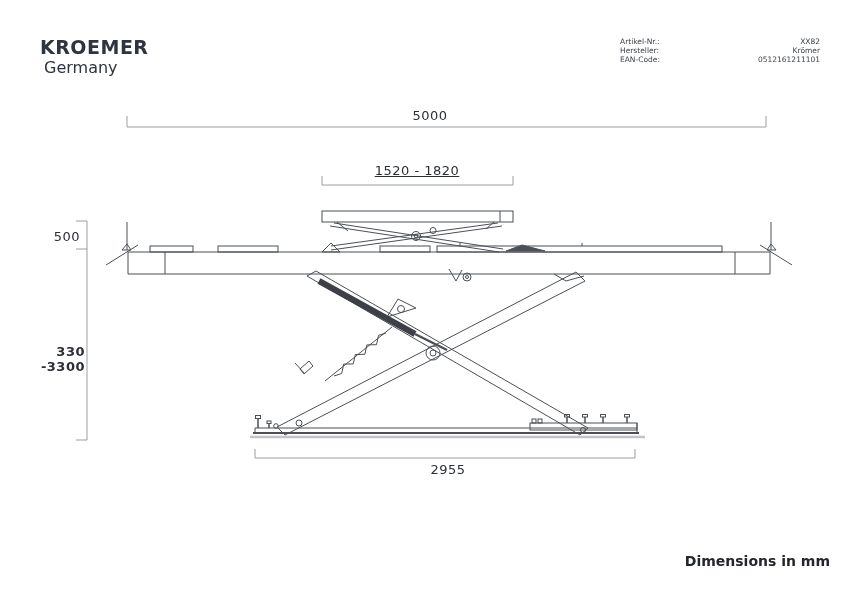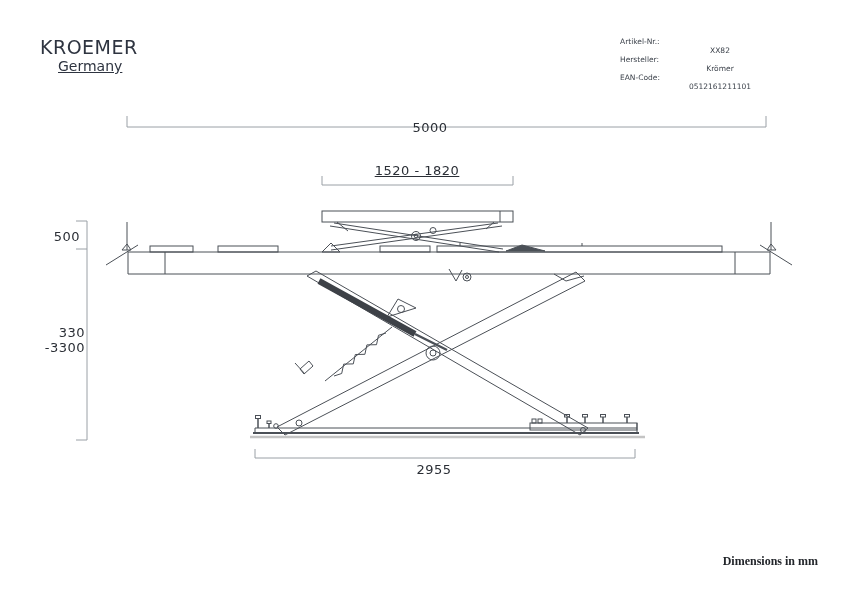--- a/index.html
+++ b/index.html
@@ -3,36 +3,36 @@
 <meta charset="utf-8">
 <style>
   html,body{margin:0;padding:0;}
   body{
     width:842px;height:595px;position:relative;background:#ffffff;
     font-family:"DejaVu Sans","Liberation Sans",sans-serif;
     color:#2e3440;overflow:hidden;
   }
   .abs{position:absolute;}
   
-  .brand{left:40px;top:36px;font-size:19px;font-weight:normal;letter-spacing:.5px;color:#2e3440;}
-  .brand-sub{left:58px;top:58px;font-size:14px;color:#2e3440;text-decoration:underline;}
+  .brand{left:40px;top:36px;font-size:19px;font-weight:bold;letter-spacing:.5px;color:#2e3440;}
+  .brand-sub{left:44px;top:58px;font-size:16px;color:#2e3440;}
   .info-block{right:22px;top:37px;width:200px;font-size:7.5px;line-height:9px;color:#3c424b;}
-  .info-row{display:flex;justify-content:space-between;flex-direction:column;}
+  .info-row{display:flex;justify-content:space-between;}
   .info-row .lbl{text-align:left;}
   .info-row .val{text-align:center;}
   
   .dim{color:#2b2f36;font-size:13px;letter-spacing:.5px;}
   .dim.c{text-align:center;}
   .dim.r{text-align:right;}
-  .dim-5000{left:380px;top:120px;width:100px;}
+  .dim-5000{left:380px;top:108px;width:100px;}
   .dim-1520{left:337px;top:163px;width:160px;text-decoration:underline;}
   .dim-500{left:36px;top:229px;width:44px;}
-  .dim-330{left:36px;top:325px;width:49px;line-height:15px;}
-  .dim-2955{left:384px;top:462px;width:100px;}
-  .footer-note{right:24px;bottom:26px;font-size:12px;font-weight:bold;color:#23262b;font-family:Liberation Serif, serif;}
+  .dim-330{left:36px;top:344px;width:49px;line-height:15px;font-weight:bold;}
+  .dim-2955{left:398px;top:462px;width:100px;}
+  .footer-note{right:12px;bottom:26px;font-size:14px;font-weight:bold;color:#23262b;}
   svg{position:absolute;left:0;top:0;}
 </style>
 </head>
 <body>
 
 <svg width="842" height="595" viewBox="0 0 842 595">
 
   <g stroke="#9aa0a6" stroke-width="1" fill="none">
 
     <path d="M127,127 H766 M127,127 V116 M766,127 V116"></path>

